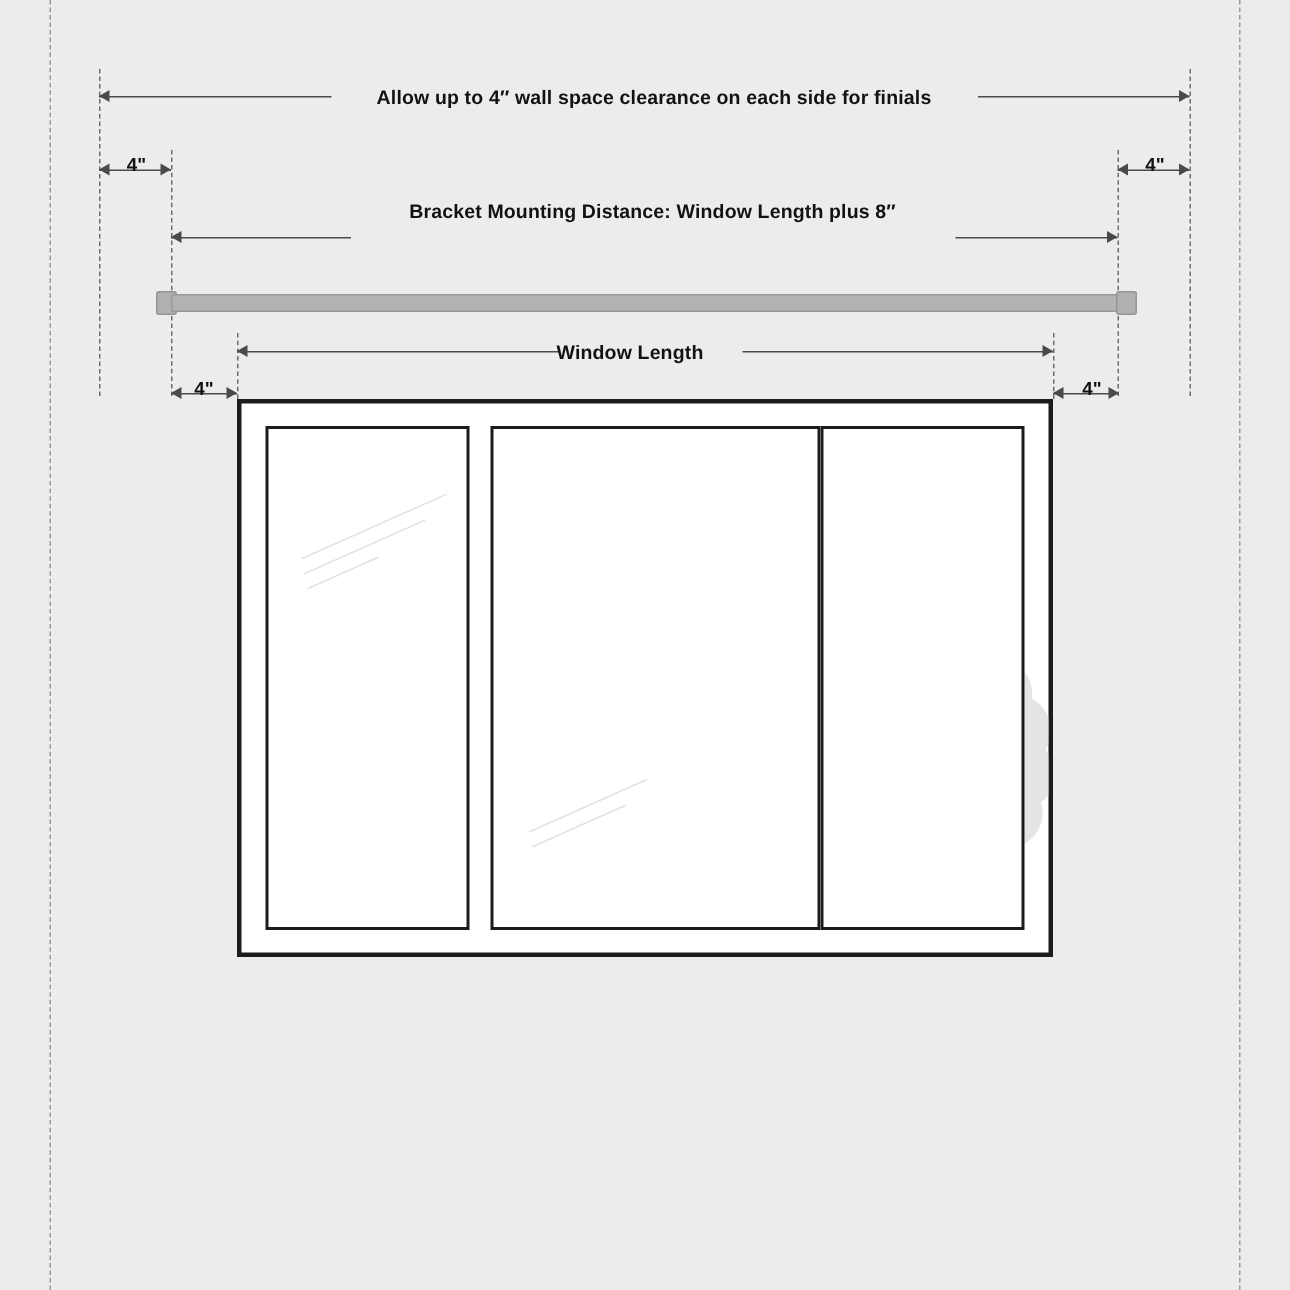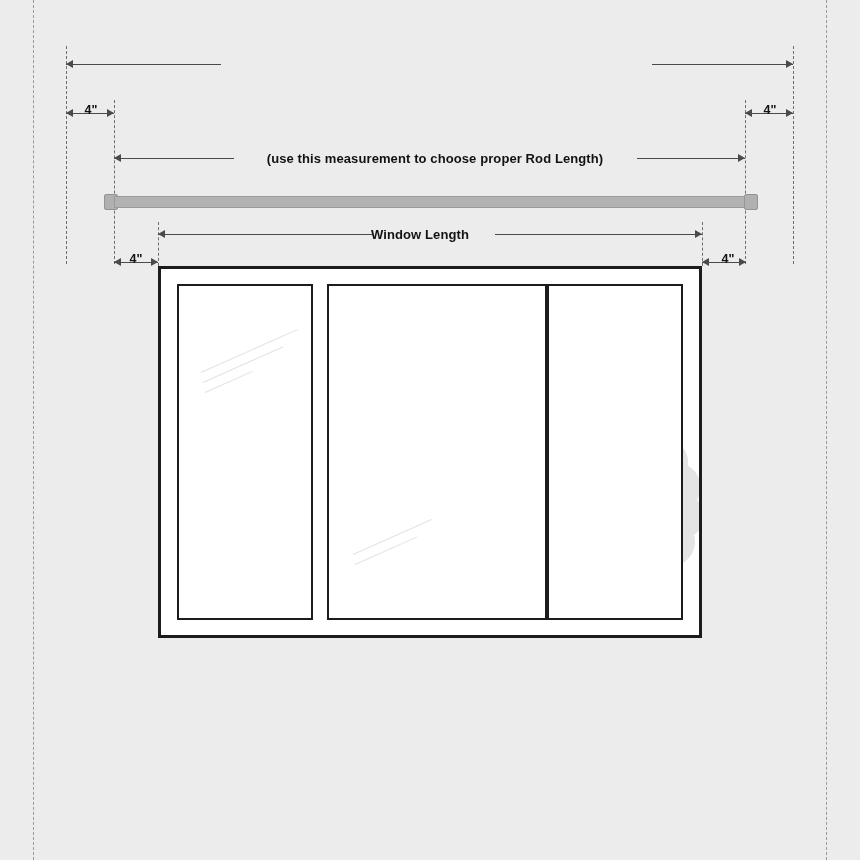--- a/index.html
+++ b/index.html
@@ -118,39 +118,40 @@
   <div class="page-guide" style="left:33px;"></div>
   <div class="page-guide" style="left:826px;"></div>
 
   <div class="vline" style="left:66px;  top:46px;  height:218px;"></div>
   <div class="vline" style="left:793px; top:46px;  height:218px;"></div>
 
   <div class="hline" style="left:66px;  top:64px; width:155px;"></div>
   <div class="hline" style="left:652px; top:64px; width:141px;"></div>
   <div class="arrow left" style="left:66px;  top:60px;"></div>
   <div class="arrow right" style="left:786px; top:60px;"></div>
+  <div class="caption" style="left:226px; top:57px; width:420px;">Allow up to 4″ wall space clearance on each side for finials</div>
 
   <div class="vline" style="left:114px; top:100px; height:164px;"></div>
   <div class="vline" style="left:745px; top:100px; height:164px;"></div>
 
   <div class="hline" style="left:66px;  top:113px; width:48px;"></div>
   <div class="arrow left" style="left:66px;  top:109px;"></div>
   <div class="arrow right" style="left:107px; top:109px;"></div>
   <div class="caption small" style="left:72px; top:103px; width:38px;">4"</div>
 
   <div class="hline" style="left:745px; top:113px; width:48px;"></div>
   <div class="arrow left" style="left:745px; top:109px;"></div>
   <div class="arrow right" style="left:786px; top:109px;"></div>
   <div class="caption small" style="left:751px; top:103px; width:38px;">4"</div>
 
   <div class="hline" style="left:114px; top:158px; width:120px;"></div>
   <div class="hline" style="left:637px; top:158px; width:108px;"></div>
   <div class="arrow left" style="left:114px; top:154px;"></div>
   <div class="arrow right" style="left:738px; top:154px;"></div>
-  <div class="caption two" style="left:230px; top:150px; width:410px;">(use this measurement to choose proper Rod Length)</div>
+  <div class="caption two" style="left:230px; top:132px; width:410px;">Bracket Mounting Distance: Window Length plus 8″</div>
 
   <div id="rod-group">
     <div class="finial" style="left:104px; top:194px; width:12px; height:14px;"></div>
     <div class="rod-bar" style="left:114px; top:196px; width:632px; height:10px;"></div>
     <div class="finial" style="left:744px; top:194px; width:12px; height:14px;"></div>
   </div>
 
   <div class="vline" style="left:158px; top:222px; height:44px;"></div>
   <div class="vline" style="left:702px; top:222px; height:44px;"></div>
 

